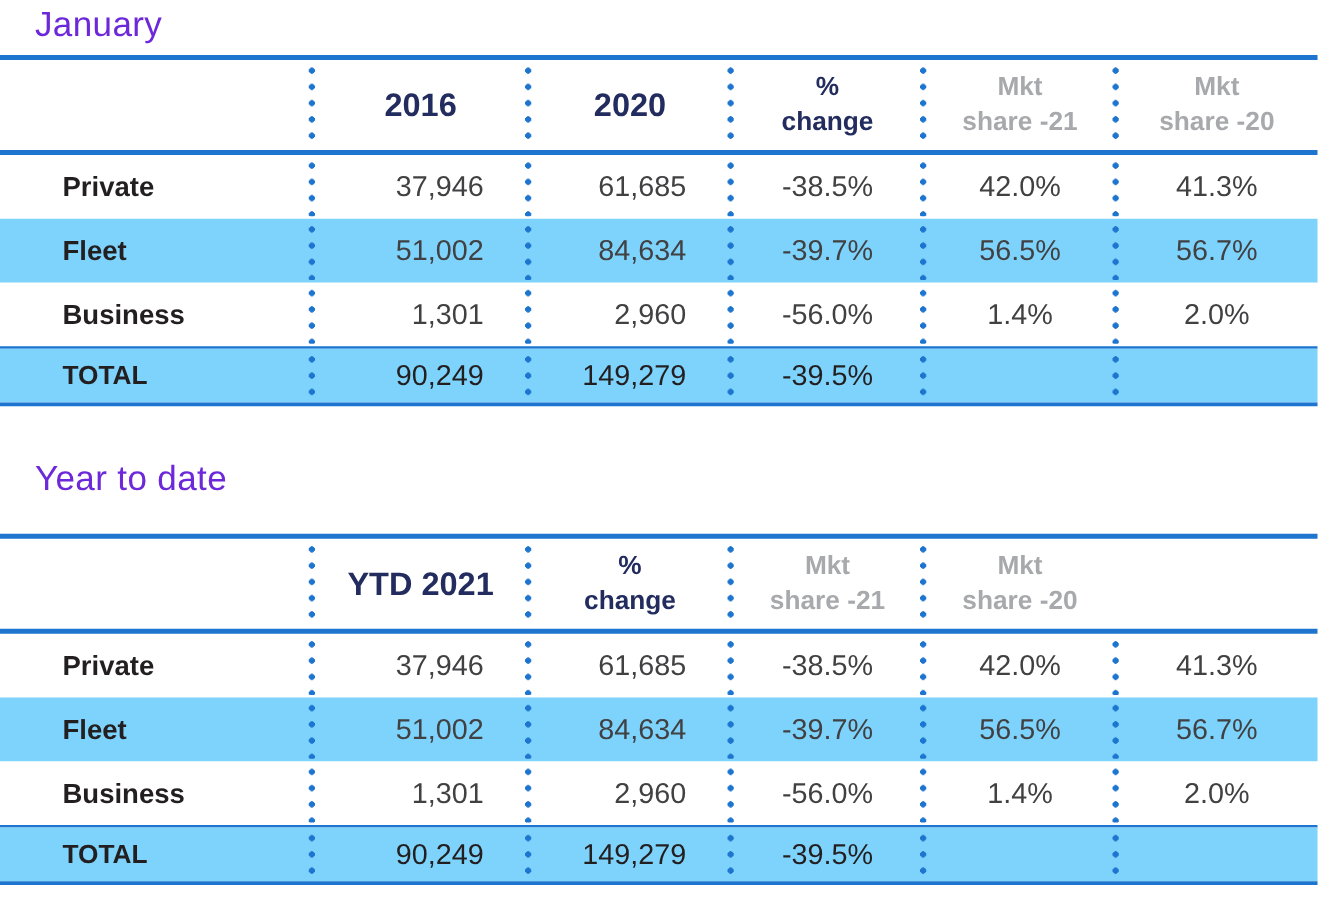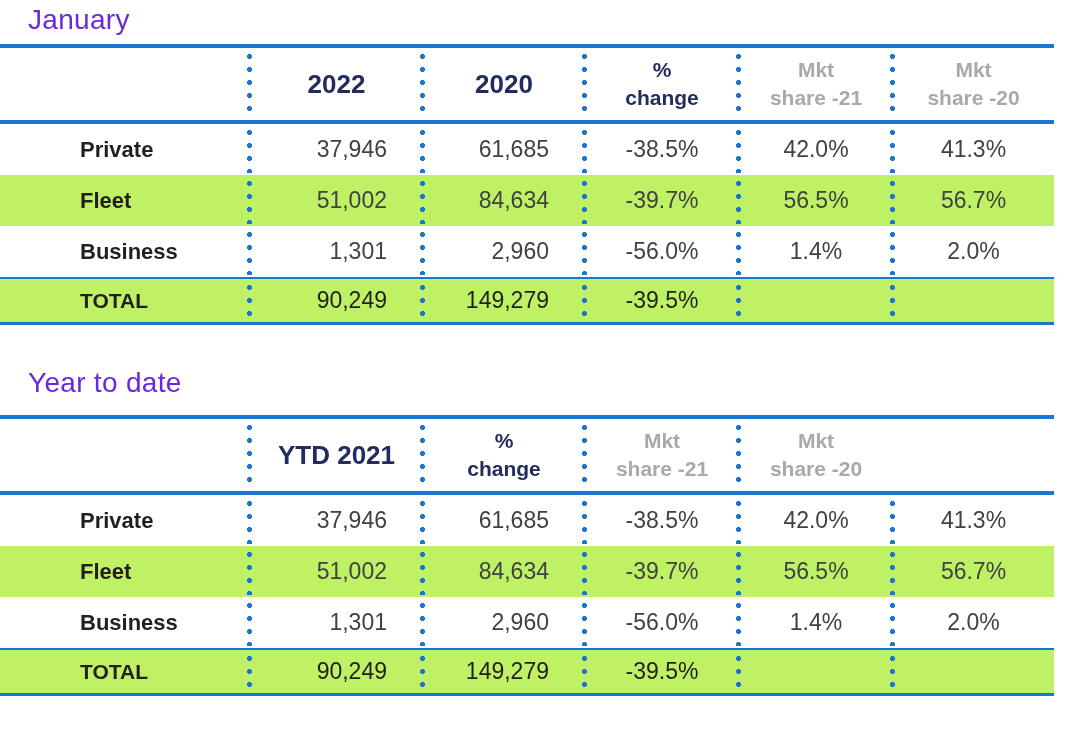--- a/index.html
+++ b/index.html
@@ -15,37 +15,37 @@
 
   .section-title {
     margin: 0 0 8px 28px;
     height: 32px;
     line-height: 32px;
     font-size: 28px;
     font-weight: normal;
     color: #6d28d9;
     letter-spacing: 0.3px;
   }
-  .section-2 .section-title { margin-top: 42px; margin-bottom: 16px; }
+  .section-2 .section-title { margin-top: 42px; margin-bottom: 28px; }
 
   .table { width: 1054px; }
 
   .rule { background: #1E75D0; width: 1054px; }
   .rule.r4 { height: 4px; }
   .rule.r2 { height: 2px; }
   .rule.r3 { height: 3px; }
 
   .row {
     display: grid;
     grid-template-columns: 250px 173px 162px 154px 154px 161px;
   }
   .row.header { height: 72px; }
   .row.data   { height: 51px; }
   .row.totalr { height: 43px; }
-  .stripe { background: #bef264; }
+  .stripe { background: #7dd3fc; }
 
   .cell {
     position: relative;
     height: 100%;
     display: flex;
     align-items: center;
     justify-content: center;
     min-width: 0;
   }
   
@@ -57,21 +57,21 @@
     bottom: 2px;
     width: 5px;
     background-image: radial-gradient(circle, #1E75D0 2.3px, rgba(30,117,208,0) 2.6px);
     background-size: 5px 13px;
     background-repeat: repeat-y;
     background-position: 0 0;
   }
 
   .label-cell {
     justify-content: flex-start;
-    padding-left: 80px;
+    padding-left: 50px;
     font-weight: bold;
     font-size: 22px;
     color: #231F20;
   }
   .num {
     justify-content: flex-end;
     padding-right: 36px;
     font-size: 23px;
     color: #414042;
   }
@@ -102,21 +102,21 @@
 <div class="page">
 
   <div class="section section-1">
     <h2 class="section-title">January</h2>
 
     <div class="table">
       <div class="rule r4"></div>
 
       <div class="row header">
         <div class="cell label-cell"></div>
-        <div class="cell sep year-head">2022</div>
+        <div class="cell sep year-head">2016</div>
         <div class="cell sep year-head">2020</div>
         <div class="cell sep twoline navy-head">
           <span>%</span>
           <span>change</span>
         </div>
         <div class="cell sep twoline gray-head">
           <span>Mkt</span>
           <span>share -21</span>
         </div>
         <div class="cell sep twoline gray-head">

